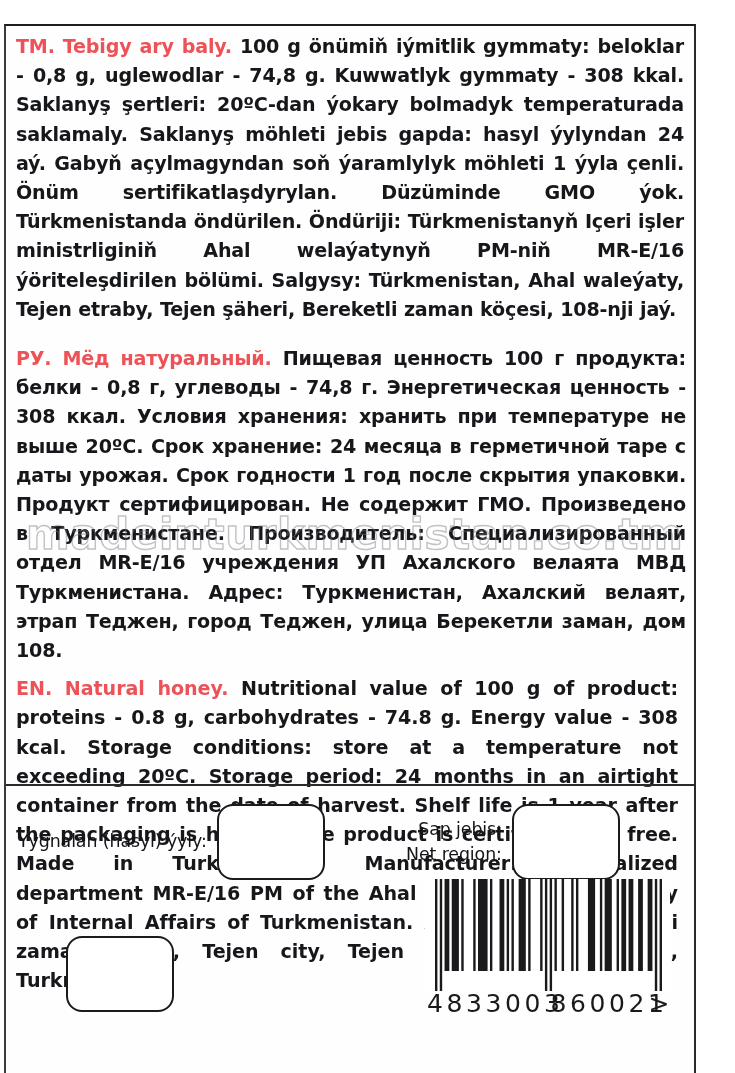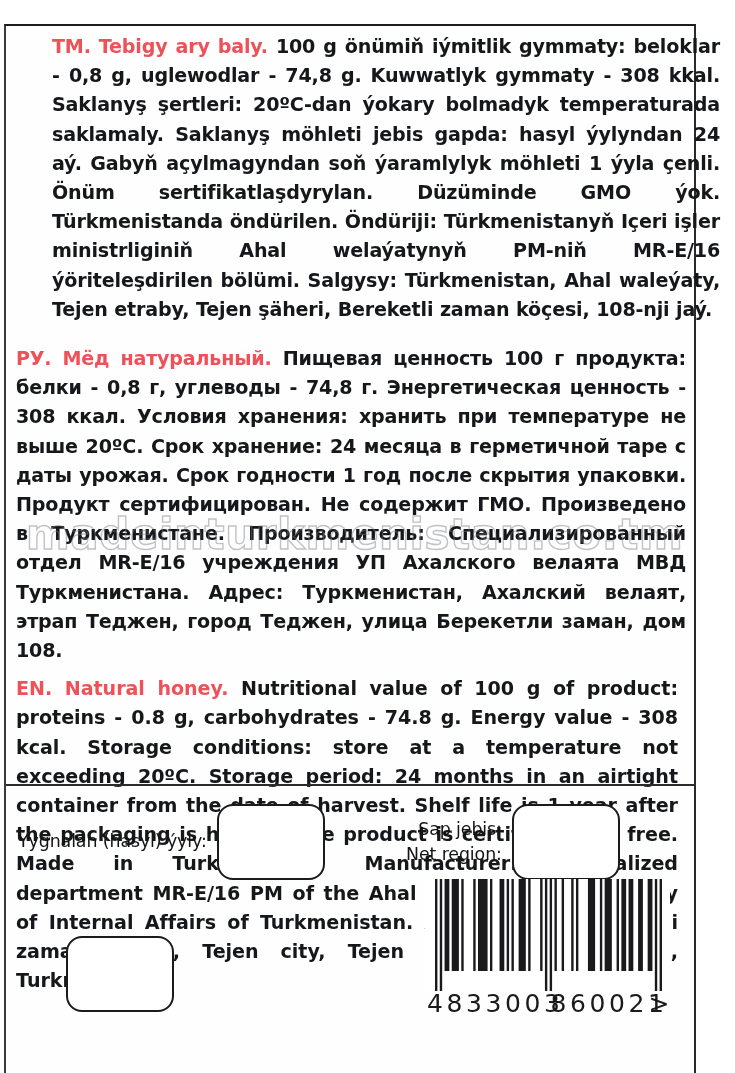--- a/index.html
+++ b/index.html
@@ -50,21 +50,21 @@
     color: #16171a;
   }
   .lang-block:last-child { margin-bottom: 0; }
 
   .lang-tag {
     color: #ec5257;
     font-weight: 700;
   }
 
   
-  #block-tm { width: 668px; margin-left: 36px; }
+  #block-tm { width: 668px; }
   #block-ru { width: 670px; margin-top: 20px; }
   #block-en { width: 662px; margin-top: 9px; }
 
   #block-tm .body-text { }
   #block-en { letter-spacing: -0.05px; }
 
   
   #form-divider {
     position: absolute;
     left: 0;

